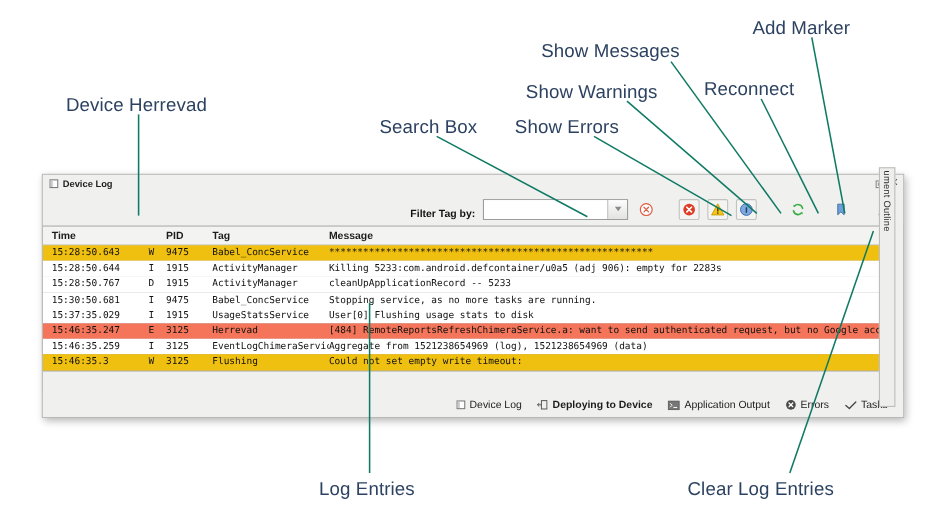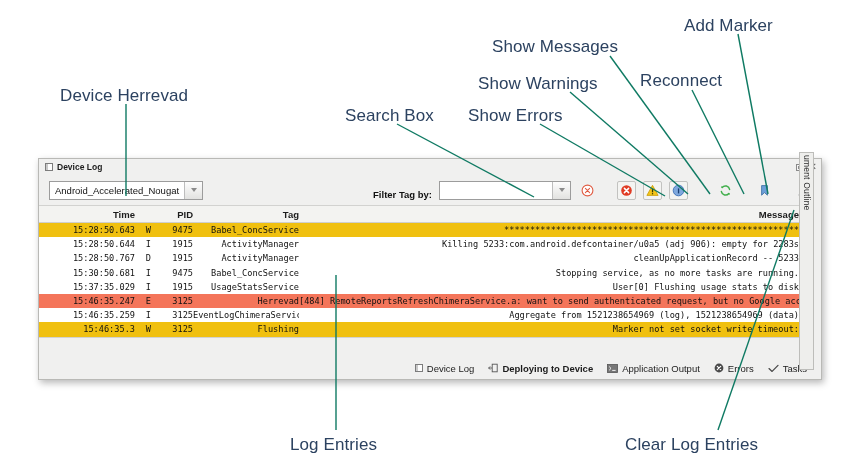--- a/index.html
+++ b/index.html
@@ -203,21 +203,20 @@
   .log-area {
     position: absolute;
     left: 0;
     top: 46px;
     right: 16px;
     height: 131px;
     background: #a3a3a3;
     border-top: 1px solid #d2d2d0;
     border-bottom: 1px solid #d2d2d0;
     overflow: hidden;
-    text-align: right;
   }
   .log-header {
     display: flex;
     height: 17px;
     align-items: center;
     background: #f3f3f1;
     border-bottom: 1px solid #cfcfcd;
     font-size: 9.5px;
     font-weight: bold;
     color: #1c1c1c;
@@ -312,26 +311,20 @@
       <span>Device Log</span>
     </div>
     <div class="tw-title-right">
       <span class="tw-btn-min"></span>
       <span class="tw-btn-close">✕</span>
     </div>
   </div>
 
   <div class="tw-toolbar">
 
-    <div class="device-combo">
-      <span class="dc-text">Android_Accelerated_Nougat</span>
-      <span class="dc-arrow">
-        <span class="tri-down"></span>
-      </span>
-    </div>
 
     <div class="filter-area">
       <span class="filter-label">Filter Tag by:</span>
 
       <div class="filter-combo">
         <span class="fc-input" title=""></span>
         <span class="fc-arrow">
           <span class="tri-down"></span>
         </span>
       </div>
@@ -456,21 +449,21 @@
           <span class="col col-lvl">I</span>
           <span class="col col-pid">3125</span>
           <span class="col col-tag">EventLogChimeraService</span>
           <span class="col col-msg">Aggregate from 1521238654969 (log), 1521238654969 (data)</span>
         </div>
         <div class="log-row warn">
           <span class="col col-time">15:46:35.3</span>
           <span class="col col-lvl">W</span>
           <span class="col col-pid">3125</span>
           <span class="col col-tag">Flushing</span>
-          <span class="col col-msg">Marker not set socket write timeout:</span>
+          <span class="col col-msg">Could not set empty write timeout:</span>
         </div>
       </div>
   </div>
 
   <div class="status-bar">
     <div class="status-item">
       <span class="mini-win-icon"></span>
       <span>Device Log</span>
     </div>
     <div class="status-item active">

